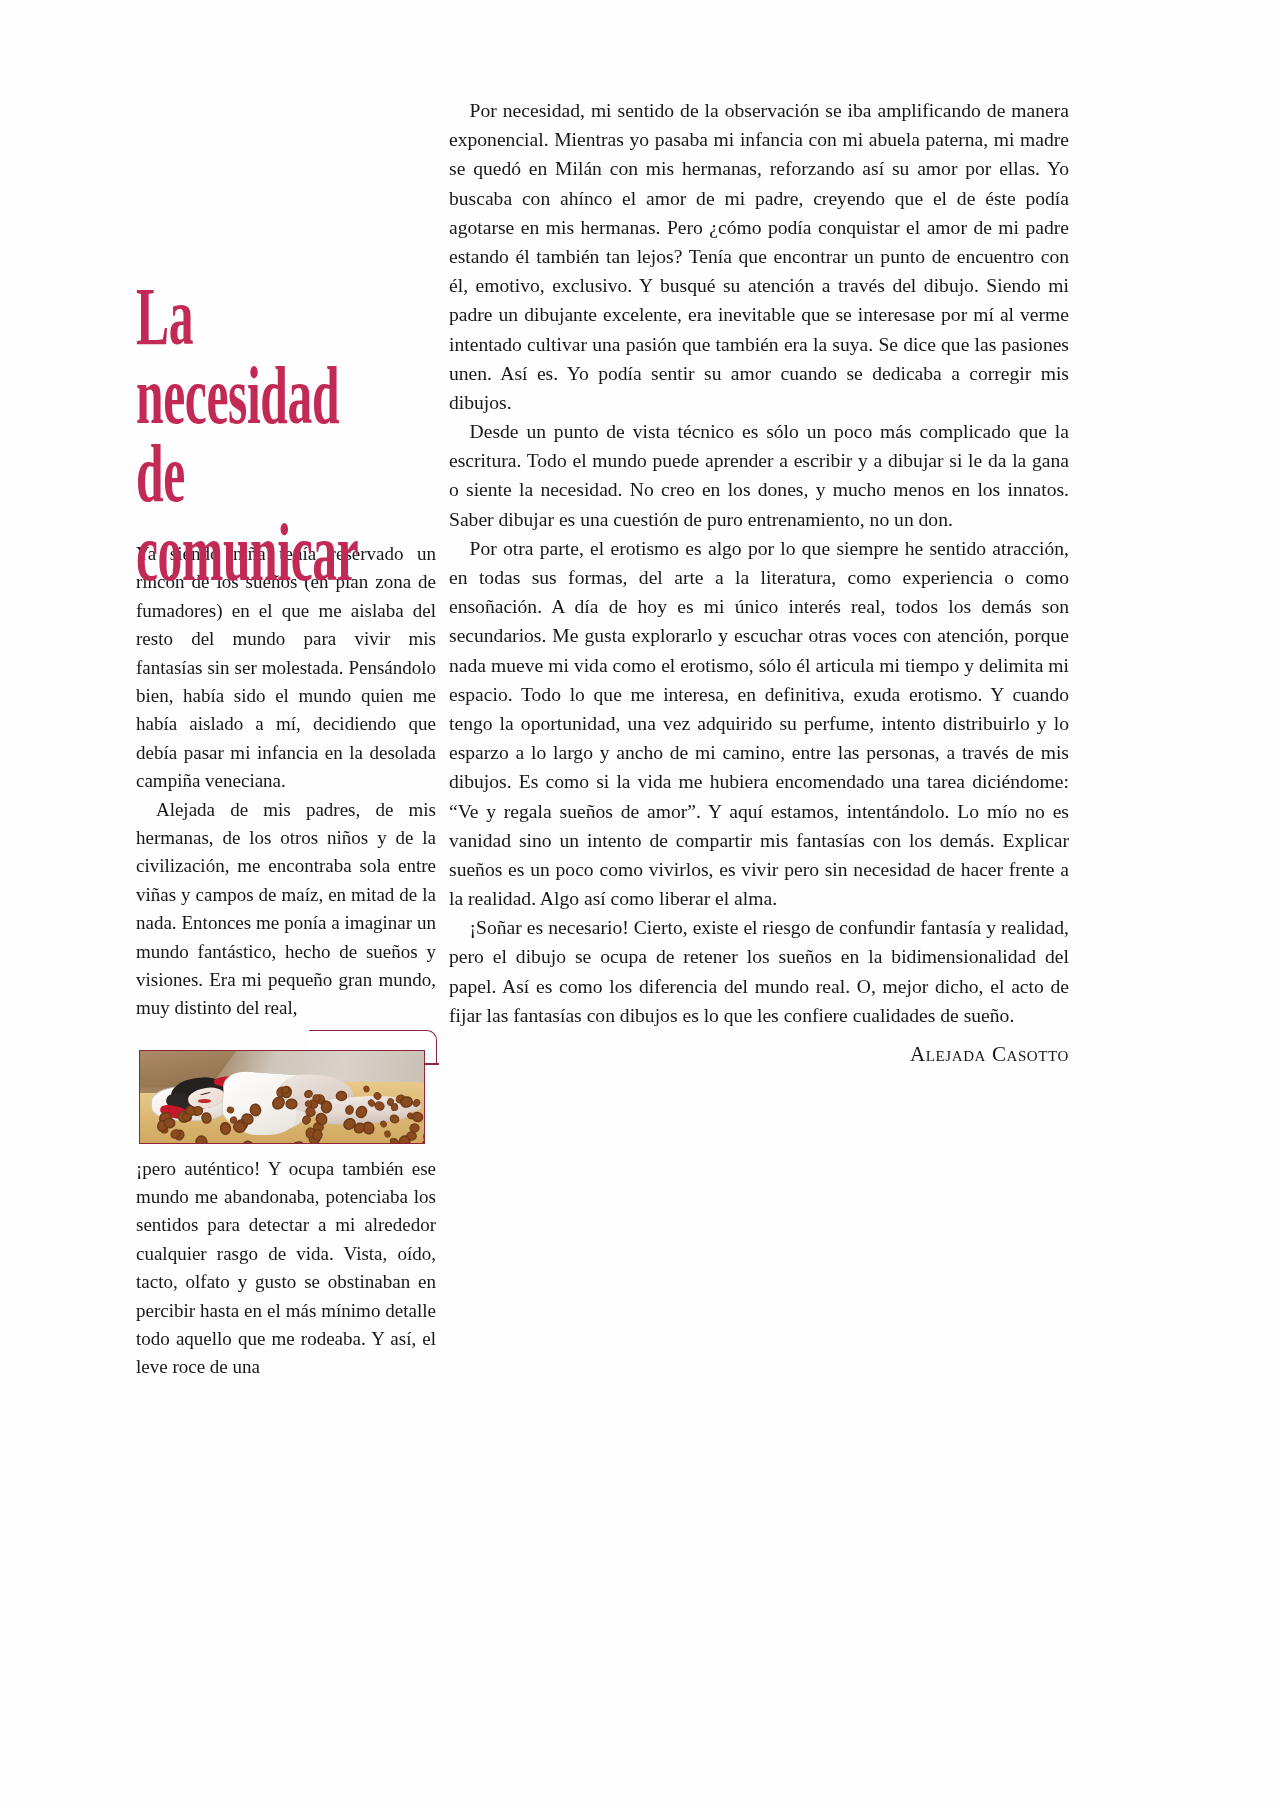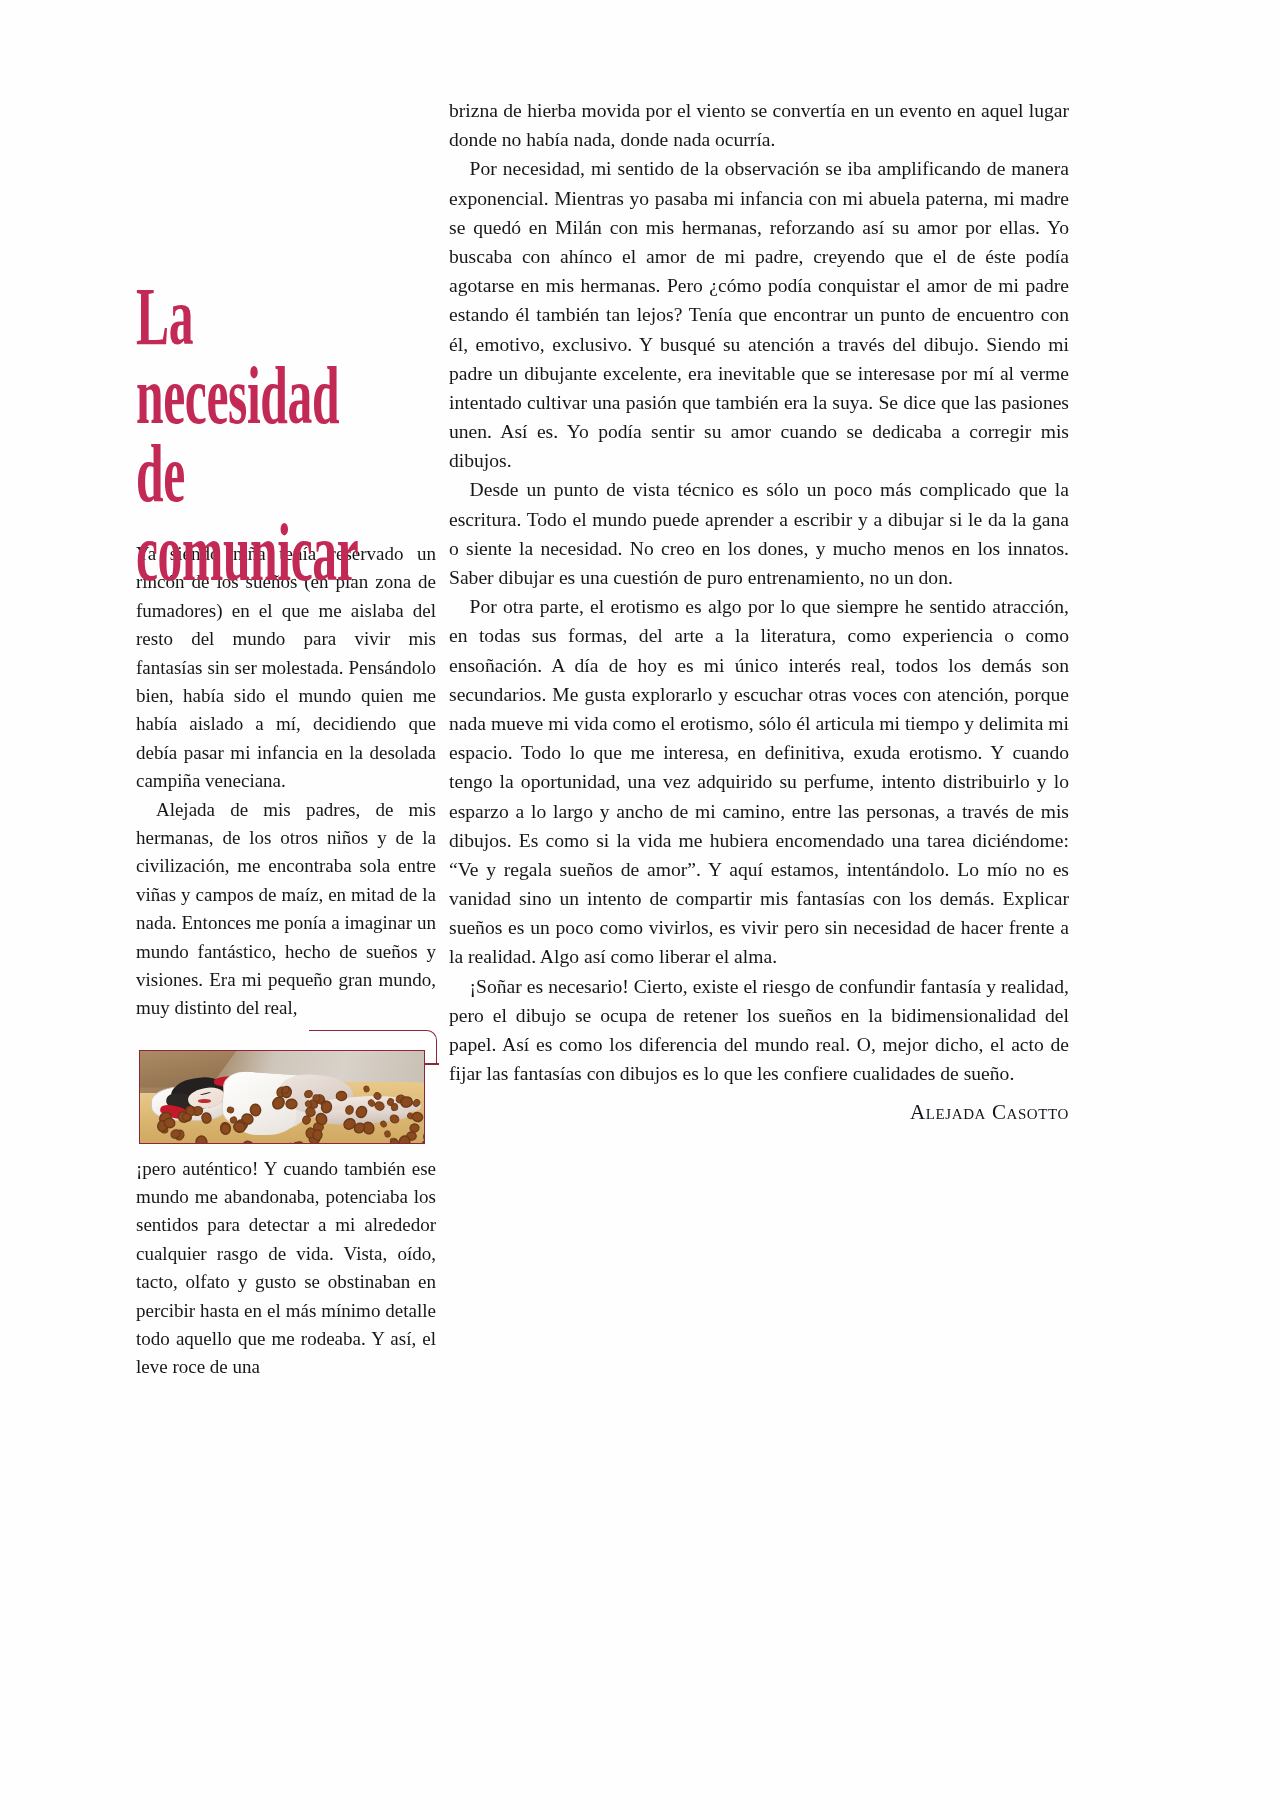--- a/index.html
+++ b/index.html
@@ -358,26 +358,25 @@
             <div class="spot" style="left: 171.835px; top: 43.1589px; transform: scale(0.9) rotate(24deg);"></div>
             <div class="spot" style="left: 173.408px; top: 80.5218px; transform: scale(1.28) rotate(101deg);"></div>
             <div class="spot" style="left: 57.1526px; top: 86.9938px; transform: scale(1.52) rotate(86deg);"></div>
             <div class="spot" style="left: 216.902px; top: 57.131px; transform: scale(1.42) rotate(120deg);"></div>
             <div class="spot" style="left: 104.472px; top: 92.2895px; transform: scale(1.49) rotate(52deg);"></div>
             <div class="spot" style="left: 161.885px; top: 65.6175px; transform: scale(1.06) rotate(121deg);"></div>
           </div>
       </div>
     </div>
 
-    <p class="body-text">¡pero auténtico! Y cuando también ese mundo me abandonaba, potenciaba los sentidos para detectar a mi alrededor cualquier rasgo de vida. Vista, oído, tacto, olfato y gusto se obstinaban en percibir hasta en el más mínimo detalle todo aquello que me rodeaba. Y así, el leve roce de una</p>
+    <p class="body-text">¡pero auténtico! Y ocupa también ese mundo me abandonaba, potenciaba los sentidos para detectar a mi alrededor cualquier rasgo de vida. Vista, oído, tacto, olfato y gusto se obstinaban en percibir hasta en el más mínimo detalle todo aquello que me rodeaba. Y así, el leve roce de una</p>
   </div>
 
   <div class="col-right">
 
-    <p class="body-text">brizna de hierba movida por el viento se convertía en un evento en aquel lugar donde no había nada, donde nada ocurría.</p>
 
     <p class="body-text indent">Por necesidad, mi sentido de la observación se iba amplificando de manera exponencial. Mientras yo pasaba mi infancia con mi abuela paterna, mi madre se quedó en Milán con mis hermanas, reforzando así su amor por ellas. Yo buscaba con ahínco el amor de mi padre, creyendo que el de éste podía agotarse en mis hermanas. Pero ¿cómo podía conquistar el amor de mi padre estando él también tan lejos? Tenía que encontrar un punto de encuentro con él, emotivo, exclusivo. Y busqué su atención a través del dibujo. Siendo mi padre un dibujante excelente, era inevitable que se interesase por mí al verme intentado cultivar una pasión que también era la suya. Se dice que las pasiones unen. Así es. Yo podía sentir su amor cuando se dedicaba a corregir mis dibujos.</p>
 
 
     <p class="body-text indent">Desde un punto de vista técnico es sólo un poco más complicado que la escritura. Todo el mundo puede aprender a escribir y a dibujar si le da la gana o siente la necesidad. No creo en los dones, y mucho menos en los innatos. Saber dibujar es una cuestión de puro entrenamiento, no un don.</p>
 
     <p class="body-text indent">Por otra parte, el erotismo es algo por lo que siempre he sentido atracción, en todas sus formas, del arte a la literatura, como experiencia o como ensoñación. A día de hoy es mi único interés real, todos los demás son secundarios. Me gusta explorarlo y escuchar otras voces con atención, porque nada mueve mi vida como el erotismo, sólo él articula mi tiempo y delimita mi espacio. Todo lo que me interesa, en definitiva, exuda erotismo. Y cuando tengo la oportunidad, una vez adquirido su perfume, intento distribuirlo y lo esparzo a lo largo y ancho de mi camino, entre las personas, a través de mis dibujos. Es como si la vida me hubiera encomendado una tarea diciéndome: “Ve y regala sueños de amor”. Y aquí estamos, intentándolo. Lo mío no es vanidad sino un intento de compartir mis fantasías con los demás. Explicar sueños es un poco como vivirlos, es vivir pero sin necesidad de hacer frente a la realidad. Algo así como liberar el alma.</p>
 
     <p class="body-text indent">¡Soñar es necesario! Cierto, existe el riesgo de confundir fantasía y realidad, pero el dibujo se ocupa de retener los sueños en la bidimensionalidad del papel. Así es como los diferencia del mundo real. O, mejor dicho, el acto de fijar las fantasías con dibujos es lo que les confiere cualidades de sueño.</p>
 

